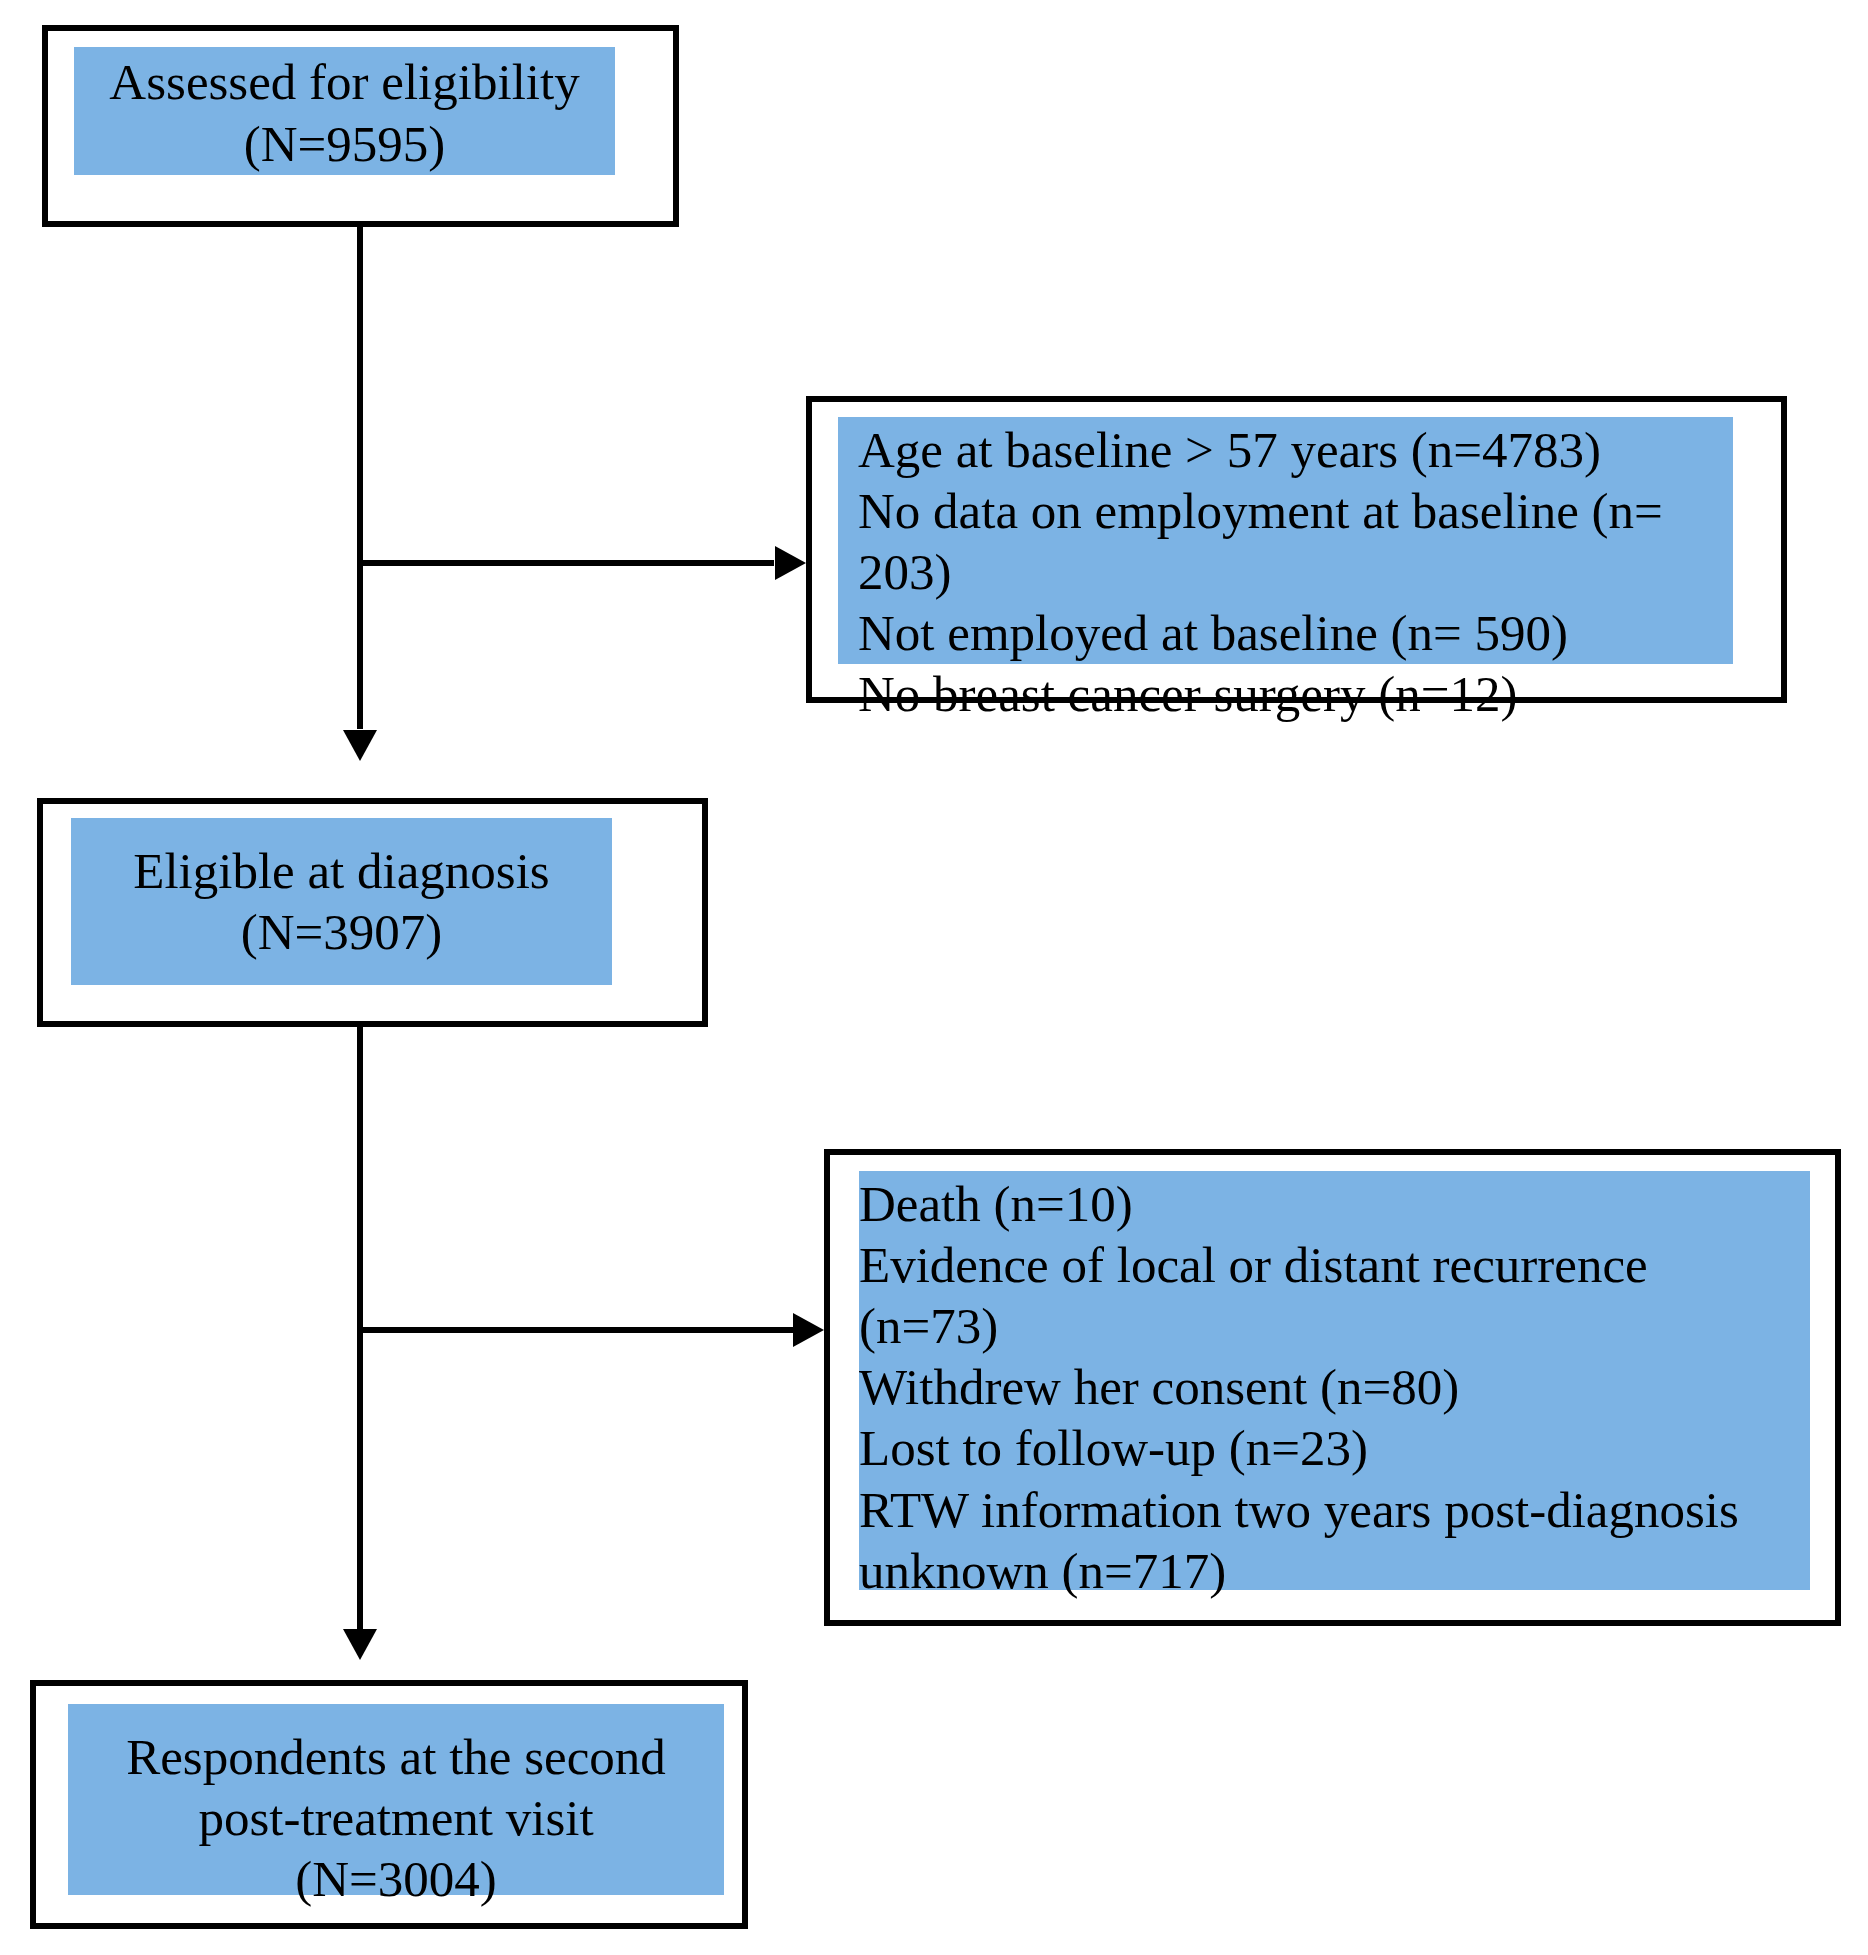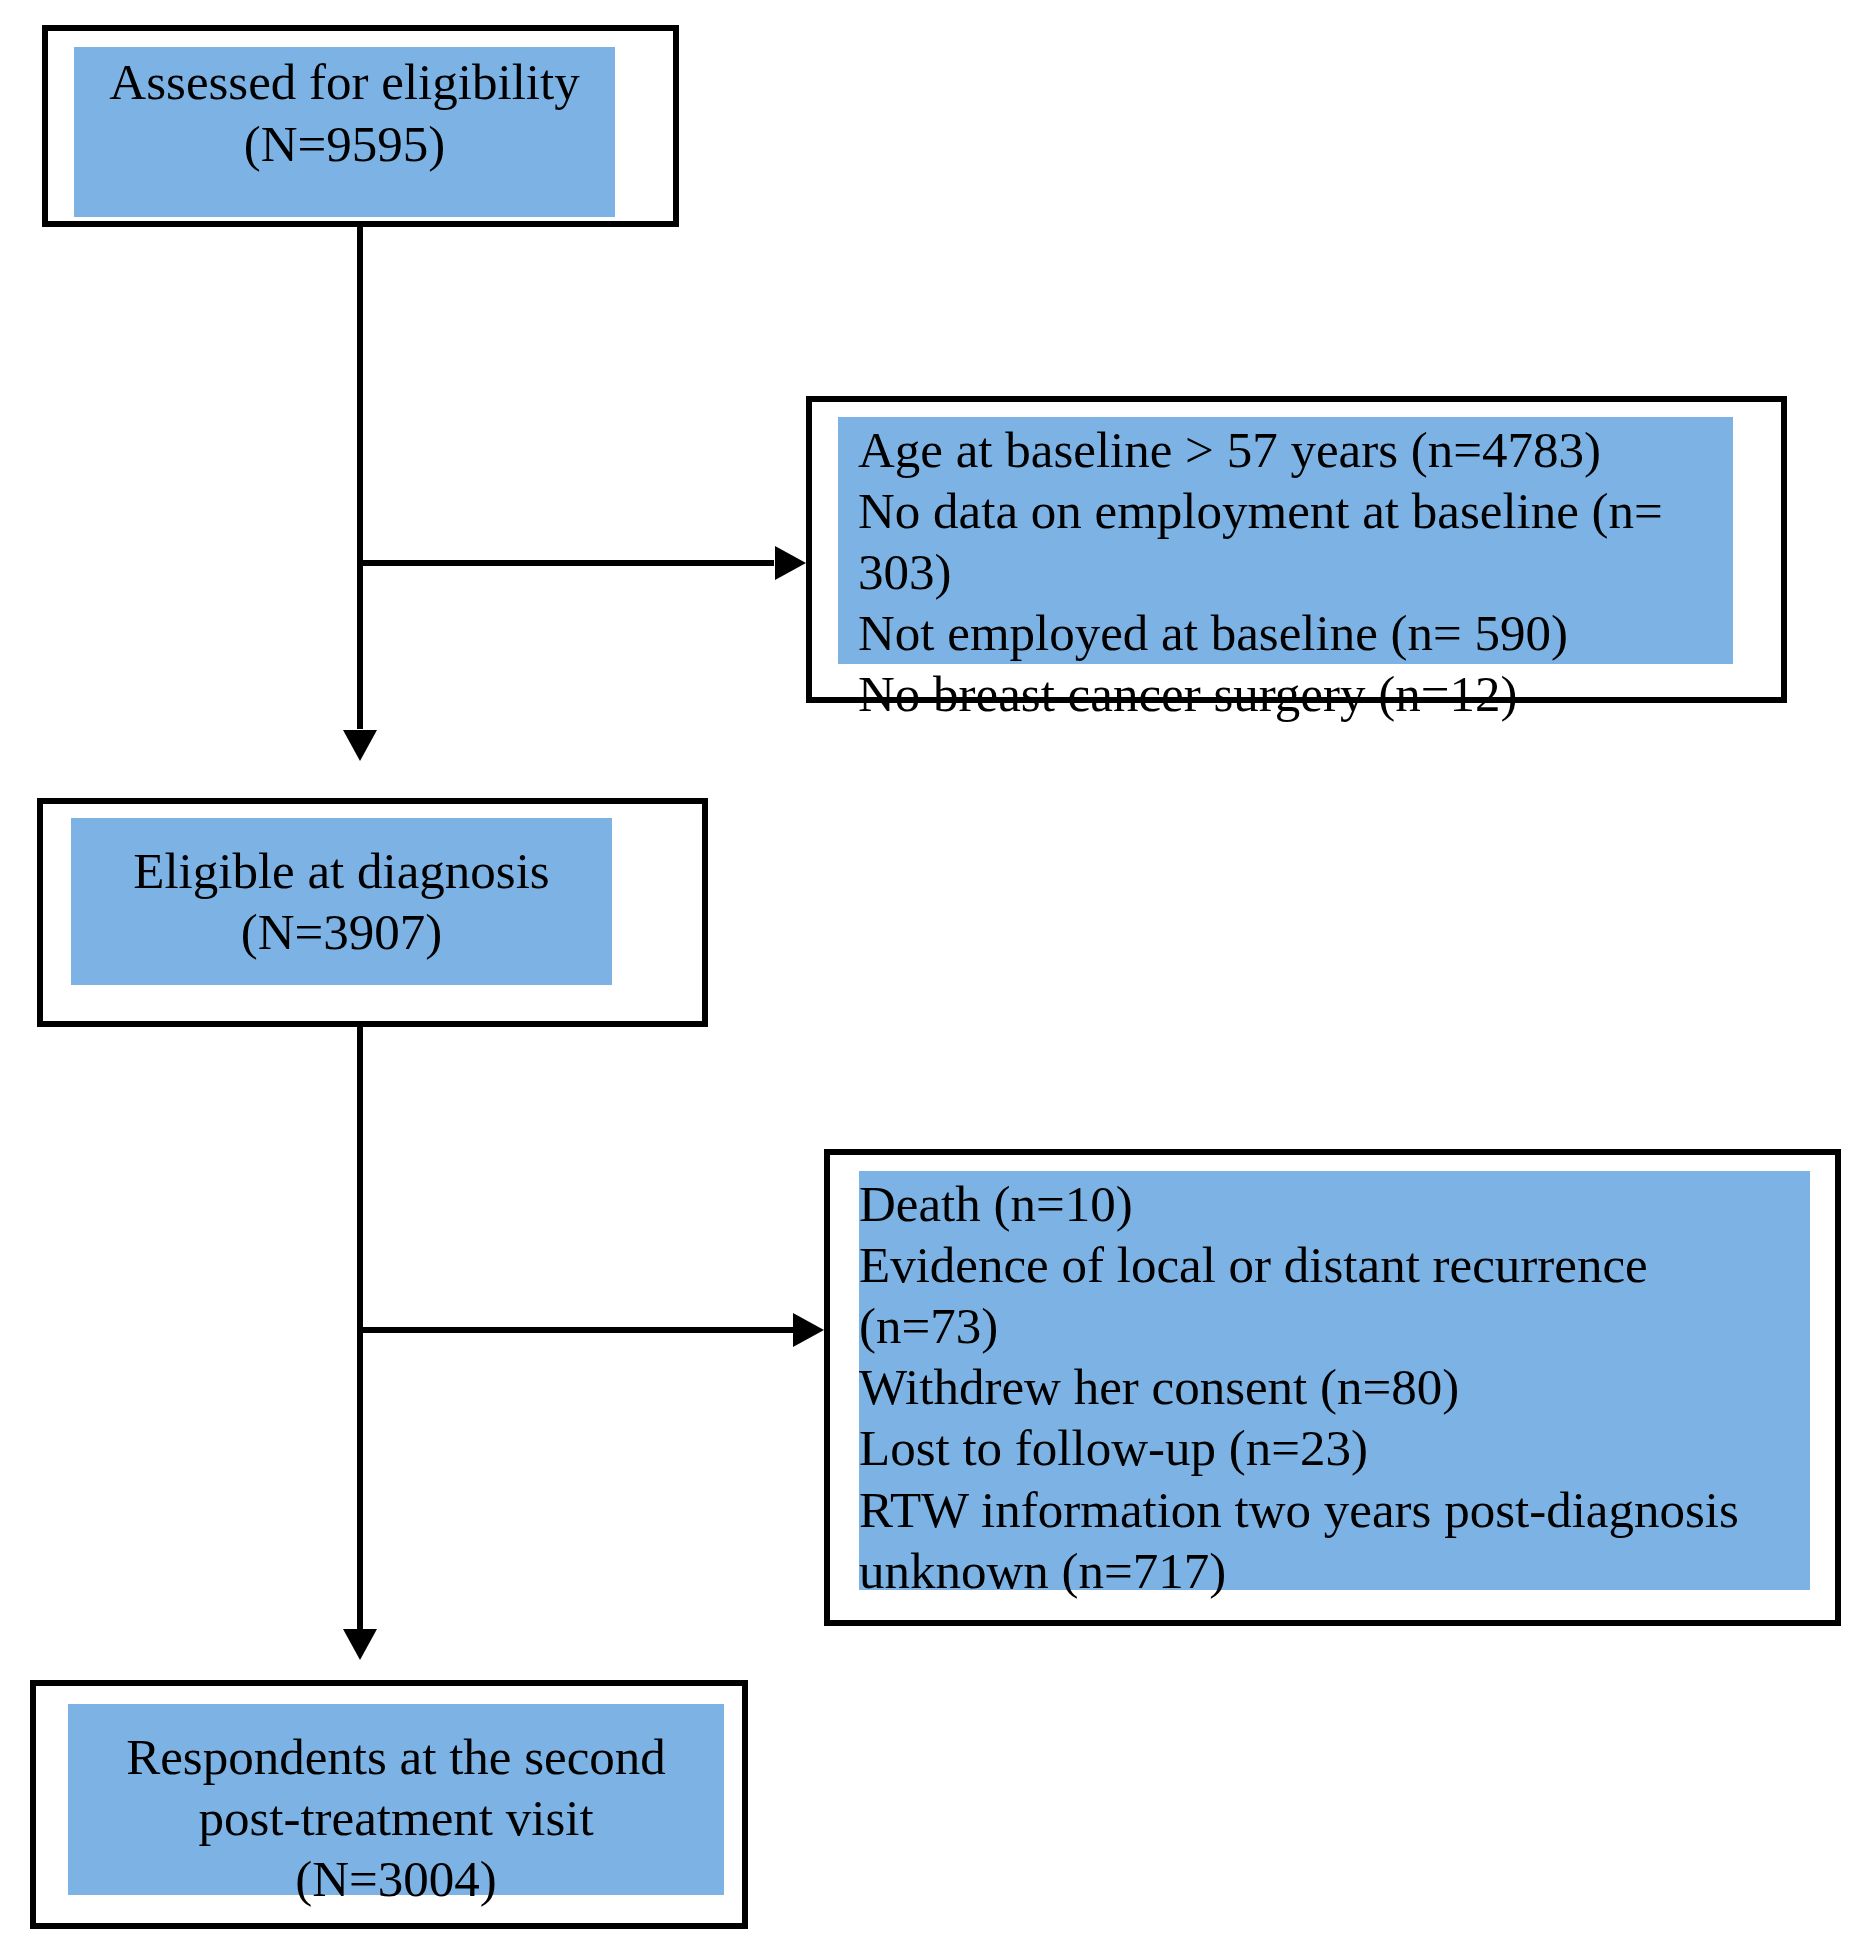--- a/index.html
+++ b/index.html
@@ -79,37 +79,37 @@
     border-bottom: 17.5px solid transparent;
     border-left: 31px solid #000000;
   }
 </style>
 </head>
 <body>
 
 <div id="canvas">
 
   <div class="flow-box" style="left:42px; top:25px; width:637px; height:202px;">
-    <div class="fill center" style="left:26px; top:16px; width:541px; height:170px; padding-top:5.4px;">
+    <div class="fill center" style="left:26px; top:16px; width:541px; height:128px; padding-top:5.4px;">
       <span class="line-txt">Assessed for eligibility</span>
       <span class="line-txt">(N=9595)</span>
     </div>
   </div>
 
   <div class="v-line" style="left:357px; top:227px; height:502px;"></div>
   <div class="arrow-down" style="left:343px; top:730px;"></div>
 
   <div class="h-line" style="left:359px; top:560px; width:415px;"></div>
   <div class="arrow-right" style="left:775px; top:546px;"></div>
 
   <div class="flow-box" style="left:806px; top:396px; width:981px; height:307px;">
     <div class="fill left" style="left:26px; top:15px; width:895px; height:247px; padding-left:20px; padding-top:2.7px;">
       <span class="line-txt">Age at baseline &gt; 57 years (n=4783)</span>
       <span class="line-txt">No data on employment at baseline (n=</span>
-      <span class="line-txt">303)</span>
+      <span class="line-txt">203)</span>
       <span class="line-txt">Not employed at baseline (n= 590)</span>
       <span class="line-txt">No breast cancer surgery (n=12)</span>
     </div>
   </div>
 
   <div class="flow-box" style="left:37px; top:798px; width:671px; height:229px;">
     <div class="fill center" style="left:28px; top:14px; width:541px; height:167px; padding-top:23px;">
       <span class="line-txt">Eligible at diagnosis</span>
       <span class="line-txt">(N=3907)</span>
     </div>

